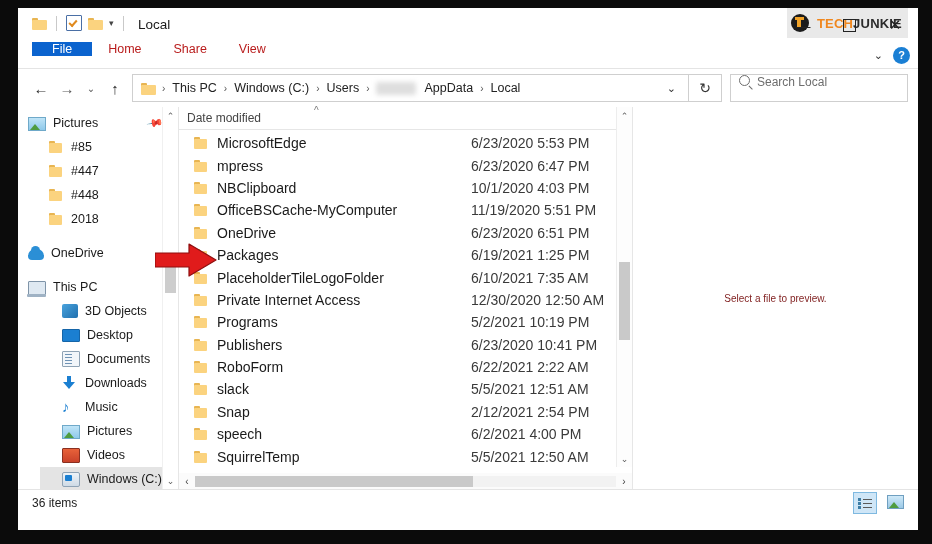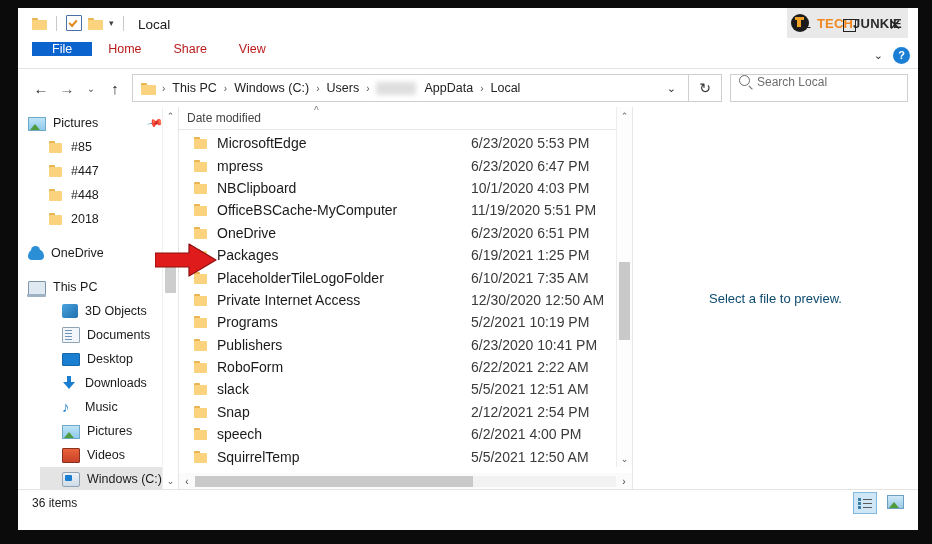--- a/index.html
+++ b/index.html
@@ -118,21 +118,21 @@
 
   .files-vsb{position:absolute;right:0;top:0;width:15px;height:360px;background:#fdfdfd;border-left:1px solid #ededed;}
   .files-thumb{position:absolute;left:2px;top:155px;width:11px;height:78px;background:#c9c9c9;}
   .hsb{position:absolute;left:0;bottom:0;width:100%;height:16px;background:#fbfbfb;display:flex;align-items:center;}
   .hsb-l,.hsb-r{width:16px;text-align:center;font-size:10px;color:#444;}
   .hsb-track{flex:1;height:11px;background:#f2f2f2;position:relative;}
   .hsb-thumb{position:absolute;left:0;top:0;width:66%;height:11px;background:#c9c9c9;}
 
   
   .preview{width:285px;background:#fff;border-left:1px solid #e6e6e6;display:flex;align-items:center;justify-content:center;}
-  .ptext{font-size:13px;color:#0c4a6e;}
+  .ptext{font-size:10px;color:#7f1d1d;}
 
   
   .status{position:relative;height:26px;background:#fff;border-top:1px solid #e4e4e4;display:flex;align-items:center;}
   .sitems{padding-left:14px;font-size:12px;color:#222;}
   .viewbtns{position:absolute;right:12px;top:2px;display:flex;gap:7px;}
   .vbtn{width:22px;height:20px;display:flex;align-items:center;justify-content:center;}
   .vbtn.on{background:#cfe6f7;border:1px solid #7fb9e0;}
   .v-det{width:14px;height:11px;position:relative;}
   .v-det:before{content:"";position:absolute;left:0;top:0;width:3px;height:3px;background:#3d7ea6;box-shadow:0 4px 0 #3d7ea6,0 8px 0 #3d7ea6;}
   .v-det:after{content:"";position:absolute;left:5px;top:1px;width:9px;height:1.5px;background:#5a5a5a;box-shadow:0 4px 0 #5a5a5a,0 8px 0 #5a5a5a;}
@@ -256,26 +256,26 @@
 
           <div class="nitem" style="margin-top:10px;">
             <span class="ic ic-pc"></span>
             <span>This PC</span>
           </div>
           <div class="nitem ind2">
             <span class="ic ic-3d"></span>
             <span>3D Objects</span>
           </div>
           <div class="nitem ind2">
+            <span class="ic ic-desk"></span>
+            <span>Desktop</span>
+          </div>
+          <div class="nitem ind2">
             <span class="ic ic-doc"></span>
             <span>Documents</span>
-          </div>
-          <div class="nitem ind2">
-            <span class="ic ic-desk"></span>
-            <span>Desktop</span>
           </div>
           <div class="nitem ind2">
             <span class="ic ic-dl"></span>
             <span>Downloads</span>
           </div>
           <div class="nitem ind2">
             <span class="ic ic-music">♪</span>
             <span>Music</span>
           </div>
           <div class="nitem ind2">

